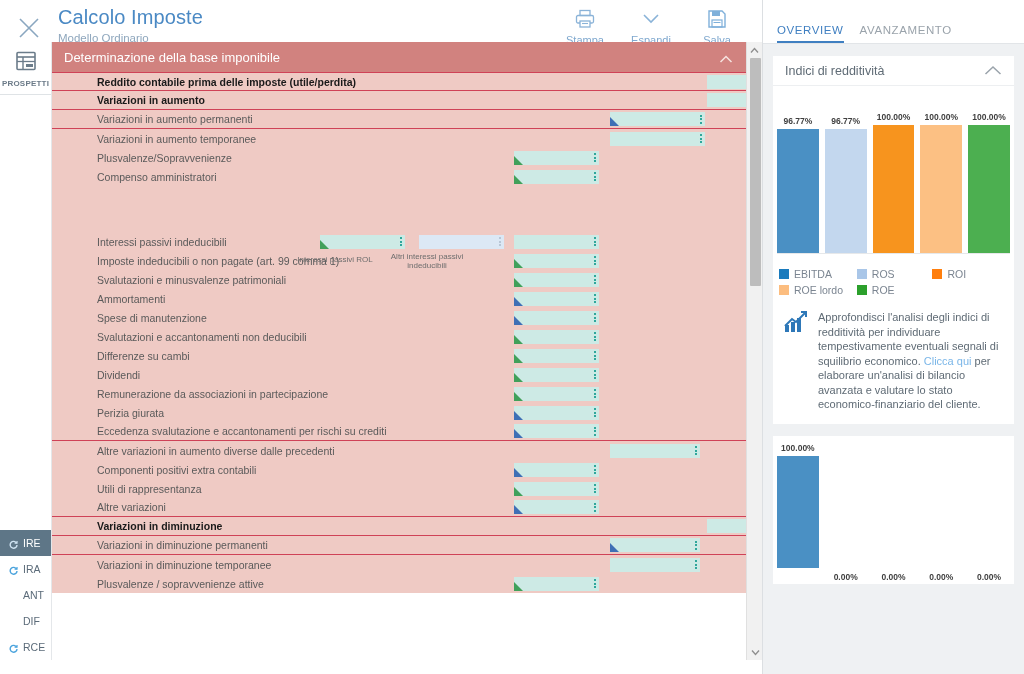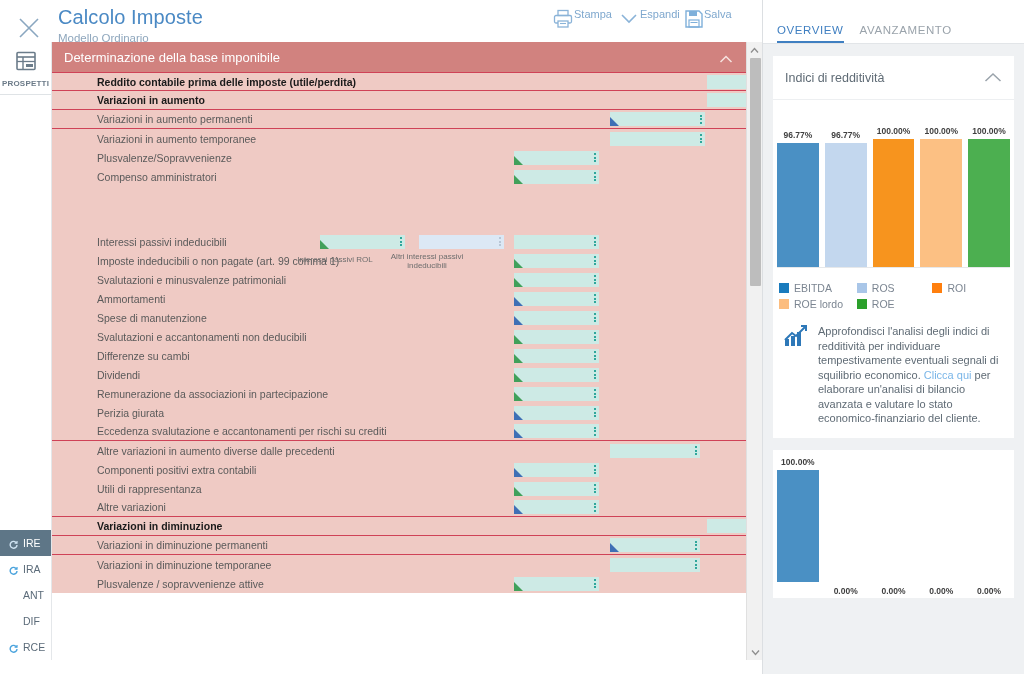--- a/index.html
+++ b/index.html
@@ -25,21 +25,21 @@
   #close-btn svg { display:block; }
   #title-block { padding-top: 4px; }
   #app-title {
     font-size: 20px; color:#4a89c4; font-weight:400; line-height:26px; letter-spacing:.1px;
   }
   #app-subtitle { font-size: 11.5px; color:#8fa7bd; line-height:16px; }
   #topbar-actions {
     position:absolute; right: 12px; top: 2px; display:flex; gap: 0px;
   }
   .tb-action {
-    width: 66px; display:flex; flex-direction:row; align-items:flex-start;
+    width: 66px; display:flex; flex-direction:column; align-items:center;
     cursor:pointer; padding-top:4px;
   }
   .tb-action .ic { height:26px; display:flex; align-items:center; justify-content:center; }
   .tb-action .lb { font-size:11px; color:#7fa8ce; margin-top:2px; }
 
   
   #body-row { display:flex; height: 618px; }
 
   
   #rail {
@@ -133,21 +133,21 @@
     font-size:11.5px; letter-spacing:.6px; color:#9aa3ab; padding-bottom:7px;
     cursor:pointer; position:relative;
   }
   .rp-tab.active { color:#3f7fc1; }
   .rp-tab.active:after {
     content:""; position:absolute; left:0; right:0; bottom:0; height:2px; background:#3f7fc1;
   }
 
   .card { background:#fff; margin: 12px 10px 0 10px; }
   .card-head {
-    height: 44px; display:flex; align-items:center; justify-content:space-between;
+    height: 30px; display:flex; align-items:center; justify-content:space-between;
     padding: 1px 12px; border-bottom:1px solid #edeff1;
   }
   .card-head .t { font-size:12.5px; color:#5f6b75; }
   .card-body { padding: 10px 10px 8px 10px; }
 
   
   #chart1 { position:relative; height: 178px; }
   #chart1 .plot {
     position:absolute; left: 4px; right: 4px; bottom: 10px; top: 22px;
     display:flex; align-items:flex-end; gap: 6px; border-bottom:1px solid #e6e8ea;

